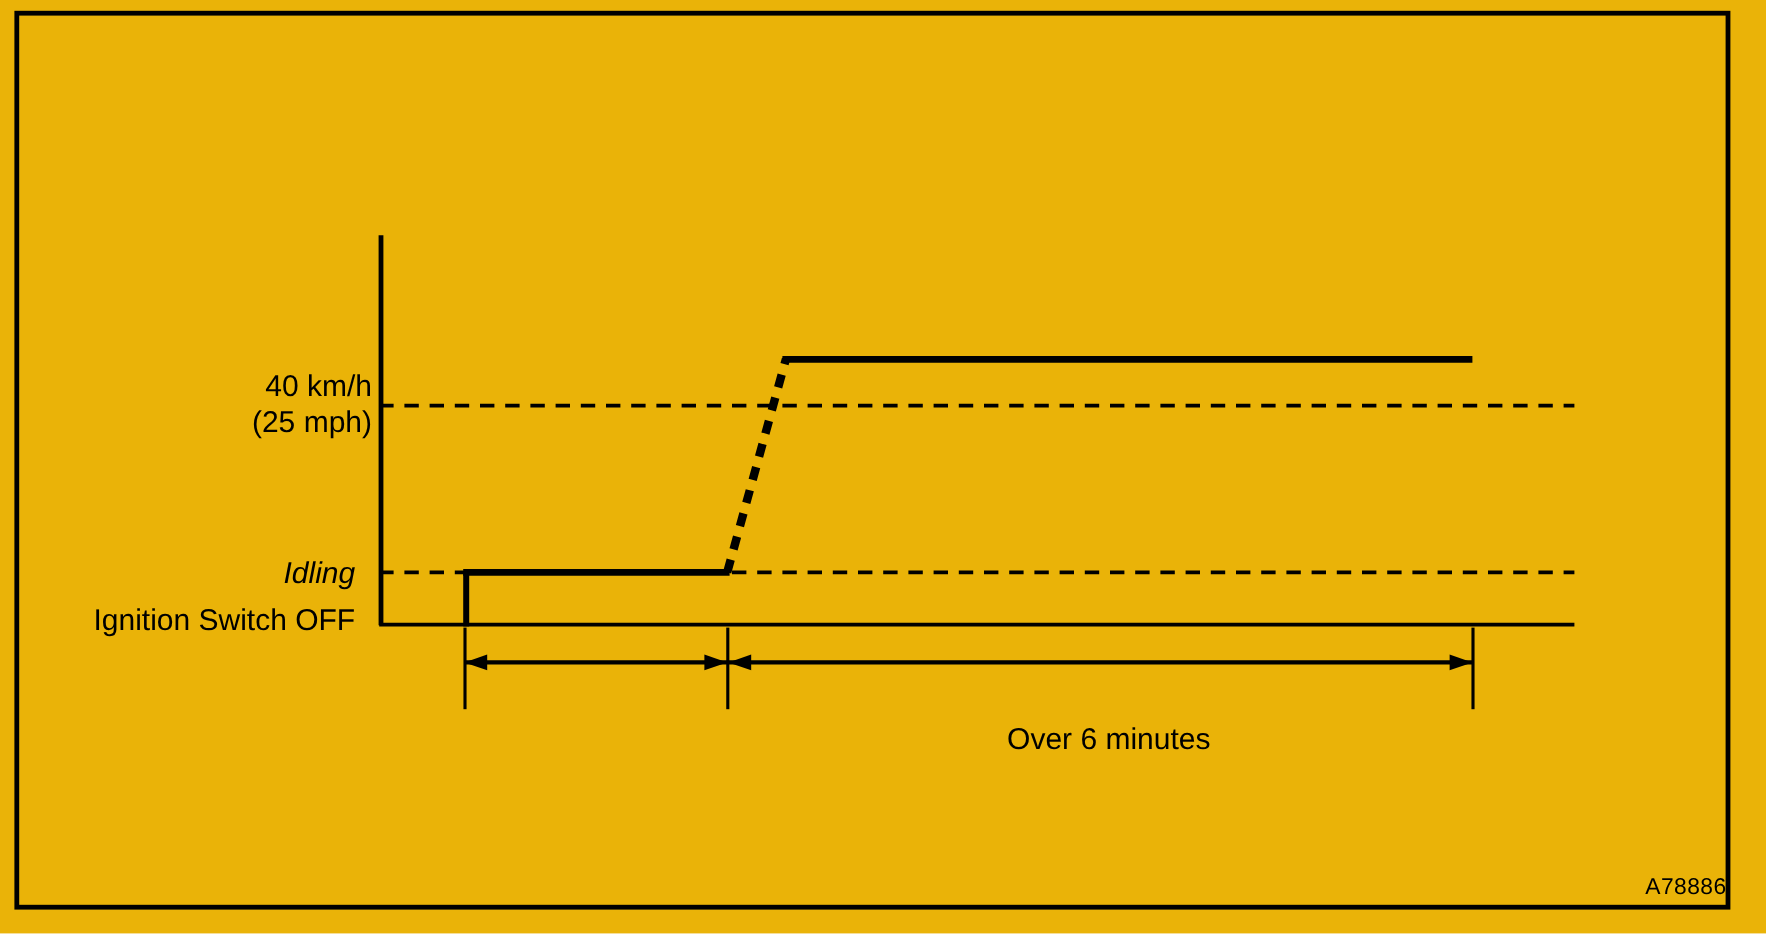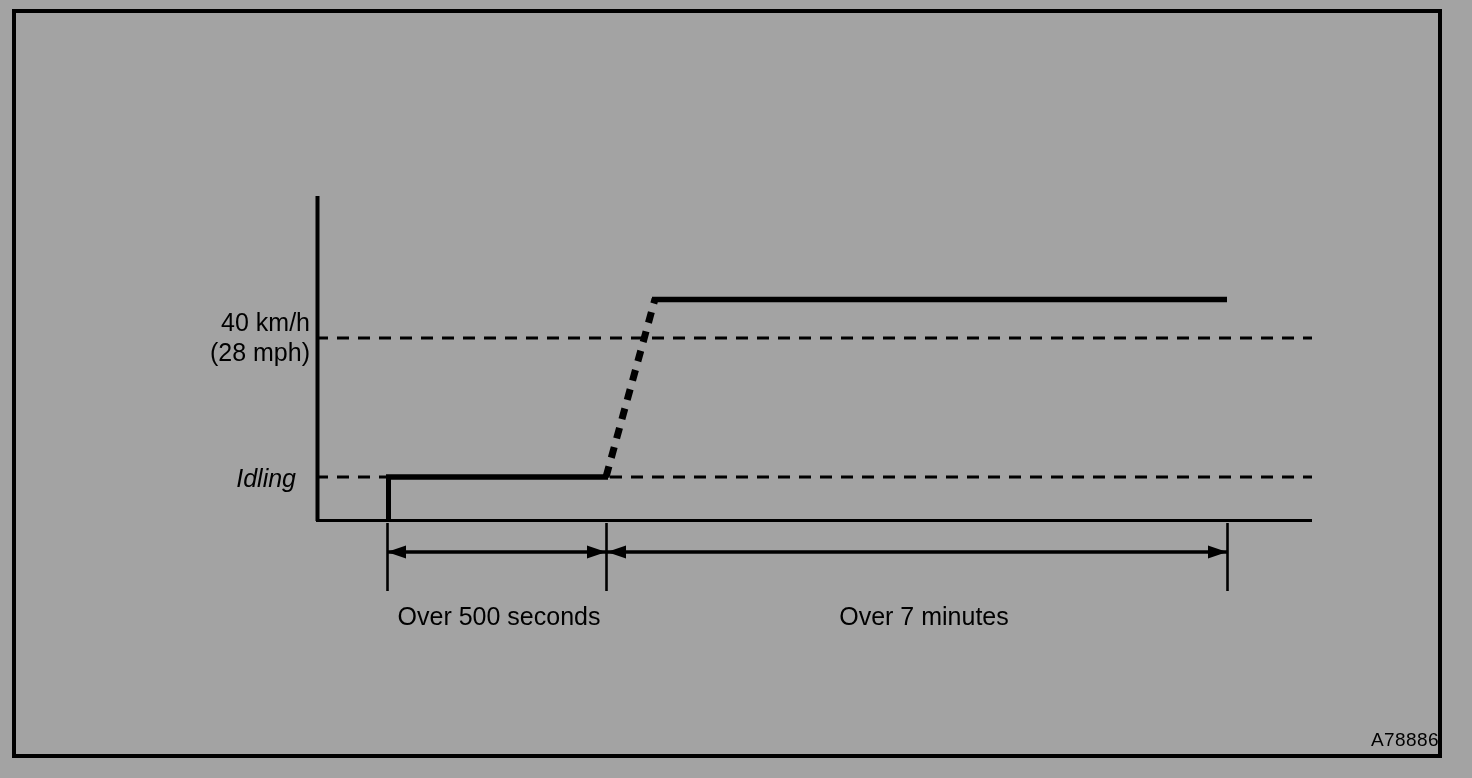--- a/index.html
+++ b/index.html
@@ -9,21 +9,21 @@
     background: #ffffff;
   }
   body {
     font-family: "Liberation Sans", sans-serif;
     -webkit-font-smoothing: antialiased;
   }
   #page {
     position: relative;
     width: 1472px;
     height: 778px;
-    background: #a3a3a3;
+    background: #eab308;
     overflow: hidden;
   }
   #figure-border {
     position: absolute;
     left: 12px;
     top: 9px;
     width: 1430px;
     height: 749px;
     border: 4px solid #000000;
     box-sizing: border-box;
@@ -126,25 +126,25 @@
 
     <g>
       <line x1="607" y1="552" x2="1227" y2="552" stroke="#000000" stroke-width="3.4"></line>
       <polygon points="607,552 626,545.5 626,558.5" fill="#000000"></polygon>
       <polygon points="1227,552 1208,545.5 1208,558.5" fill="#000000"></polygon>
     </g>
   </svg>
 
   <div class="axis-label" id="label-speed">
     <span class="line1">40 km/h</span>
-    <span class="line2">(28 mph)</span>
+    <span class="line2">(25 mph)</span>
   </div>
 
   <div class="axis-label" id="label-idling">Idling</div>
 
+  <div class="axis-label" id="label-ignition">Ignition Switch OFF</div>
 
-  <div class="dim-label" id="label-dim-1">Over 500 seconds</div>
 
-  <div class="dim-label" id="label-dim-2">Over 7 minutes</div>
+  <div class="dim-label" id="label-dim-2">Over 6 minutes</div>
 
   <div id="figure-id">A78886</div>
 
 </div>
 
 </body></html>

